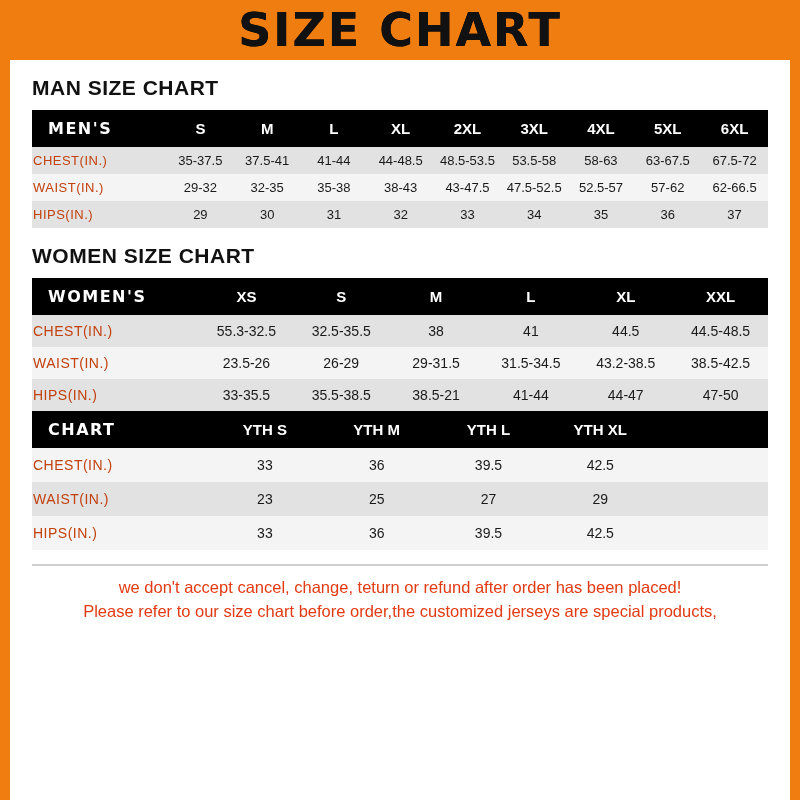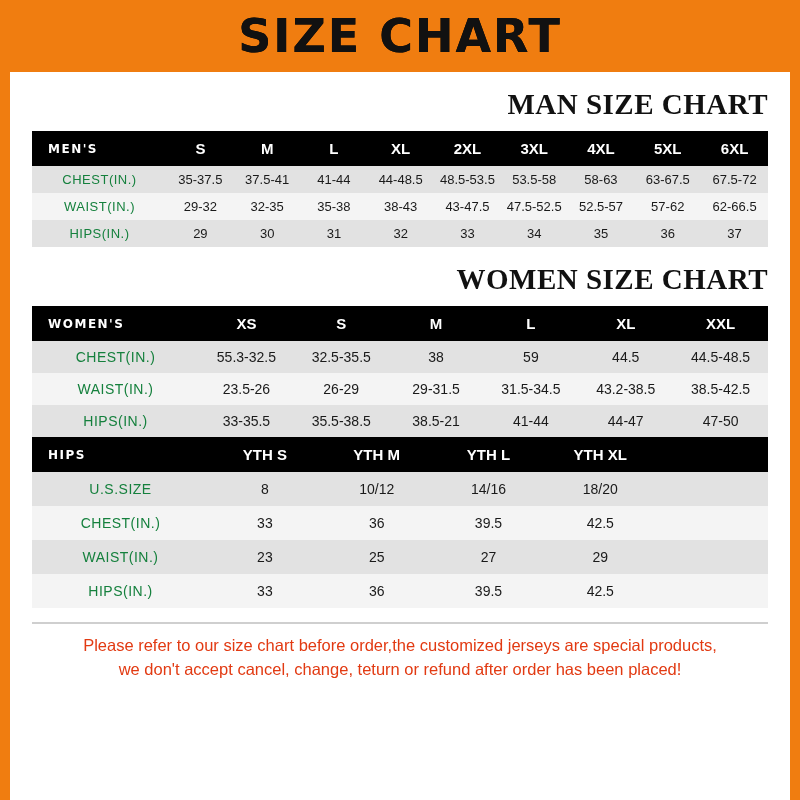--- a/index.html
+++ b/index.html
@@ -16,43 +16,43 @@
   .page {
     position: relative;
     width: 800px;
     height: 800px;
     box-sizing: border-box;
     background: #ffffff;
     border-left: 10px solid #f07d10;
     border-right: 10px solid #f07d10;
   }
   .banner {
-    height: 72px;
+    height: 60px;
     background: #f07d10;
     display: flex;
     align-items: center;
     justify-content: center;
     margin: 0 -10px;
   }
   .banner-title {
     font-family: "DejaVu Sans", sans-serif;
     font-weight: bold;
     font-size: 46px;
     letter-spacing: 2px;
     color: #111111;
     text-shadow: 0 0 0 #000;
   }
   .section {
     padding: 0 22px;
   }
   .section-title {
-    text-align: right;
-    font-family: Liberation Serif, serif;
+    text-align: left;
+    font-family: Liberation Sans, sans-serif;
     font-weight: bold;
-    font-size: 29px;
+    font-size: 21px;
     color: #111111;
     letter-spacing: 0.5px;
     margin: 16px 0 10px 0;
   }
   table.chart {
     width: 100%;
     border-collapse: collapse;
     table-layout: fixed;
   }
   table.chart th,
@@ -71,27 +71,27 @@
     color: #ffffff;
     font-size: 15px;
     font-weight: bold;
     padding: 9px 1px;
   }
   table.chart thead th.rowhead {
     text-align: left;
     padding-left: 16px;
     letter-spacing: 1.5px;
     font-family: "DejaVu Sans", sans-serif;
-    font-size: 12px;
+    font-size: 16px;
   }
   table.chart tbody td.rowhead {
-    text-align: center;
+    text-align: left;
     font-weight: normal;
     letter-spacing: 0.5px;
-    color: #15803d;
+    color: #c2410c;
   }
   tr.stripe-dark td { background: #e2e2e2; }
   tr.stripe-light td { background: #f4f4f4; }
 
   .men thead th.rowhead { width: 118px; }
   .women thead th.rowhead { width: 150px; }
   .youth thead th.rowhead { width: 160px; }
 
   .women thead th,
   .youth thead th { font-size: 16px; text-align: center; }
@@ -191,21 +191,21 @@
           <th>XL</th>
           <th>XXL</th>
         </tr>
       </thead>
       <tbody>
         <tr class="stripe-dark">
           <td class="rowhead">CHEST(IN.)</td>
           <td>55.3-32.5</td>
           <td>32.5-35.5</td>
           <td>38</td>
-          <td>59</td>
+          <td>41</td>
           <td>44.5</td>
           <td>44.5-48.5</td>
         </tr>
         <tr class="stripe-light">
           <td class="rowhead">WAIST(IN.)</td>
           <td>23.5-26</td>
           <td>26-29</td>
           <td>29-31.5</td>
           <td>31.5-34.5</td>
           <td>43.2-38.5</td>
@@ -221,37 +221,29 @@
           <td>47-50</td>
         </tr>
       </tbody>
     </table>
   </div>
 
   <div class="section">
     <table class="chart youth">
       <thead>
         <tr>
-          <th class="rowhead">HIPS</th>
+          <th class="rowhead">CHART</th>
           <th>YTH S</th>
           <th>YTH M</th>
           <th>YTH L</th>
           <th>YTH XL</th>
           <th></th>
         </tr>
       </thead>
       <tbody>
-        <tr class="stripe-dark">
-          <td class="rowhead">U.S.SIZE</td>
-          <td>8</td>
-          <td>10/12</td>
-          <td>14/16</td>
-          <td>18/20</td>
-          <td></td>
-        </tr>
         <tr class="stripe-light">
           <td class="rowhead">CHEST(IN.)</td>
           <td>33</td>
           <td>36</td>
           <td>39.5</td>
           <td>42.5</td>
           <td></td>
         </tr>
         <tr class="stripe-dark">
           <td class="rowhead">WAIST(IN.)</td>
@@ -267,17 +259,17 @@
           <td>36</td>
           <td>39.5</td>
           <td>42.5</td>
           <td></td>
         </tr>
       </tbody>
     </table>
   </div>
 
   <div class="footer-note">
+    <div>we don't accept cancel, change, teturn or refund after order has been placed!</div>
     <div>Please refer to our size chart before order,the customized jerseys are special products,</div>
-    <div>we don't accept cancel, change, teturn or refund after order has been placed!</div>
   </div>
 
 </div>
 
 </body></html>

